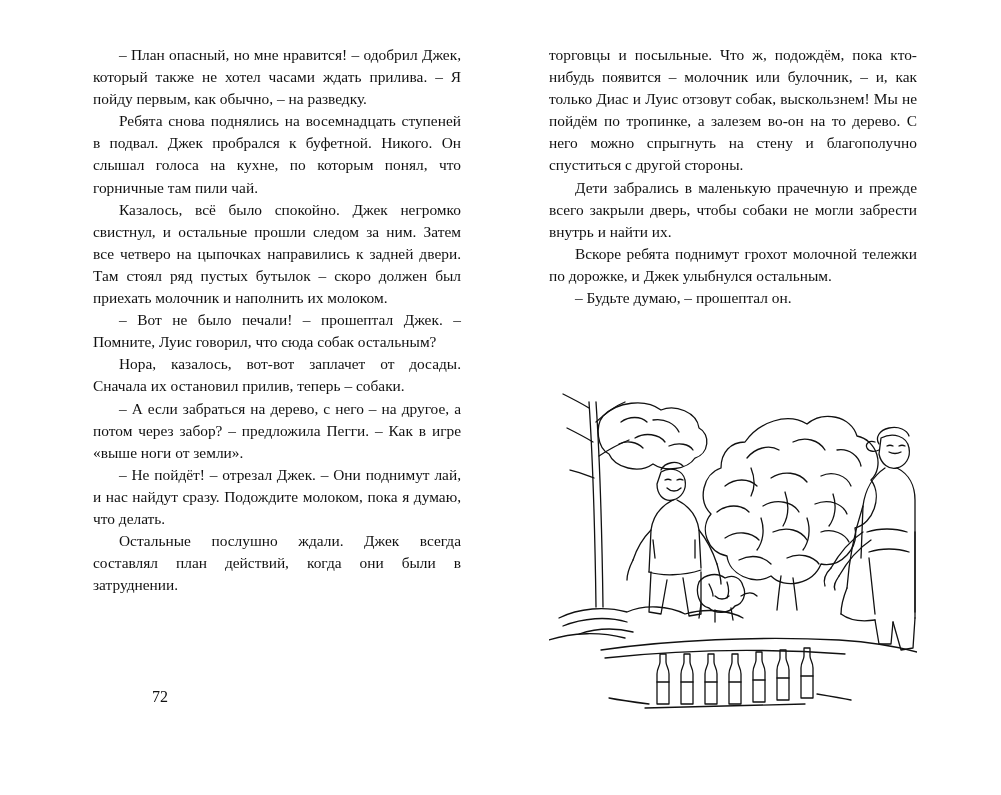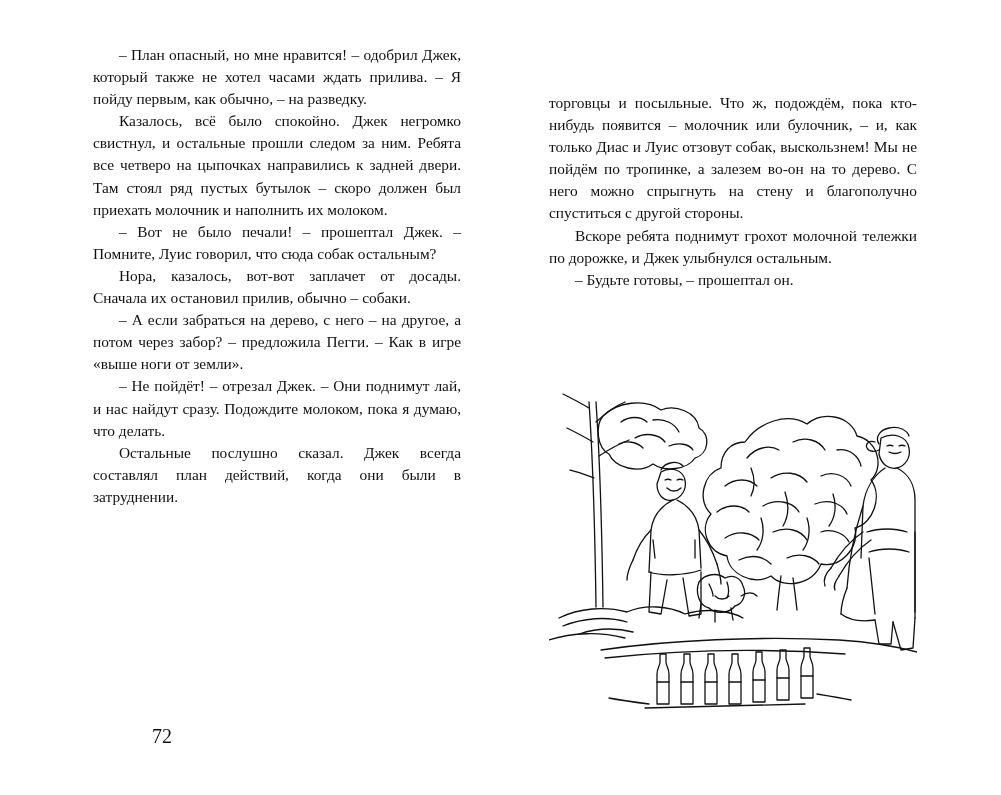--- a/index.html
+++ b/index.html
@@ -34,27 +34,26 @@
   .para {
     font-size: 15.4px;
     line-height: 22.1px;
     text-align: justify;
     text-indent: 26px;
     margin: 0;
     hyphens: manual;
   }
   .para.no-indent {
     text-indent: 0;
-    margin-top: 48px;
   }
   .folio {
     position: absolute;
     left: 152px;
-    top: 725px;
-    font-size: 20px;
+    top: 688px;
+    font-size: 16px;
     color: #111111;
   }
   .illustration {
     position: absolute;
     left: 549px;
     top: 382px;
     width: 368px;
     height: 330px;
   }
   .illustration svg {
@@ -63,32 +62,34 @@
     height: 330px;
   }
 </style>
 </head>
 <body>
 
 <div class="page-spread">
 
   <div class="page page-left">
     <p class="para">– План опасный, но мне нравится! – одобрил Джек, который также не хотел часами ждать прилива. – Я пойду первым, как обычно, – на разведку.</p>
-    <p class="para">Казалось, всё было спокойно. Джек негромко свистнул, и остальные прошли следом за ним. Ребята все четверо на цыпочках направились к задней двери. Там стоял ряд пустых бутылок – скоро должен был приехать молочник и наполнить их молоком.</p>
+    <p class="para">Ребята снова поднялись на восемнадцать ступеней в подвал. Джек пробрался к буфетной. Никого. Он слышал голоса на кухне, по которым понял, что горничные там пили чай.</p>
+    <p class="para">Казалось, всё было спокойно. Джек негромко свистнул, и остальные прошли следом за ним. Затем все четверо на цыпочках направились к задней двери. Там стоял ряд пустых бутылок – скоро должен был приехать молочник и наполнить их молоком.</p>
     <p class="para">– Вот не было печали! – прошептал Джек. – Помните, Луис говорил, что сюда собак остальным?</p>
-    <p class="para">Нора, казалось, вот-вот заплачет от досады. Сначала их остановил прилив, обычно – собаки.</p>
+    <p class="para">Нора, казалось, вот-вот заплачет от досады. Сначала их остановил прилив, теперь – собаки.</p>
     <p class="para">– А если забраться на дерево, с него – на другое, а потом через забор? – предложила Пегги. – Как в игре «выше ноги от земли».</p>
     <p class="para">– Не пойдёт! – отрезал Джек. – Они поднимут лай, и нас найдут сразу. Подождите молоком, пока я думаю, что делать.</p>
-    <p class="para">Остальные послушно сказал. Джек всегда составлял план действий, когда они были в затруднении.</p>
+    <p class="para">Остальные послушно ждали. Джек всегда составлял план действий, когда они были в затруднении.</p>
   </div>
 
   <div class="page page-right">
     <p class="para no-indent">торговцы и посыльные. Что ж, подождём, пока кто-нибудь появится – молочник или булочник, – и, как только Диас и Луис отзовут собак, выскользнем! Мы не пойдём по тропинке, а залезем во-он на то дерево. С него можно спрыгнуть на стену и благополучно спуститься с другой стороны.</p>
+    <p class="para">Дети забрались в маленькую прачечную и прежде всего закрыли дверь, чтобы собаки не могли забрести внутрь и найти их.</p>
     <p class="para">Вскоре ребята поднимут грохот молочной тележки по дорожке, и Джек улыбнулся остальным.</p>
-    <p class="para">– Будьте готовы, – прошептал он.</p>
+    <p class="para">– Будьте думаю, – прошептал он.</p>
   </div>
 
   <div class="illustration">
     <svg viewBox="0 0 368 330" xmlns="http://www.w3.org/2000/svg">
       <g fill="none" stroke="#111111" stroke-width="1.3" stroke-linecap="round" stroke-linejoin="round">
 
         <path d="M40 20 C44 80 46 150 47 225"></path>
         <path d="M47 20 C51 80 53 150 54 225"></path>
         <path d="M40 26 C30 20 22 16 14 12"></path>
         <path d="M47 40 C58 30 66 24 76 20"></path>

